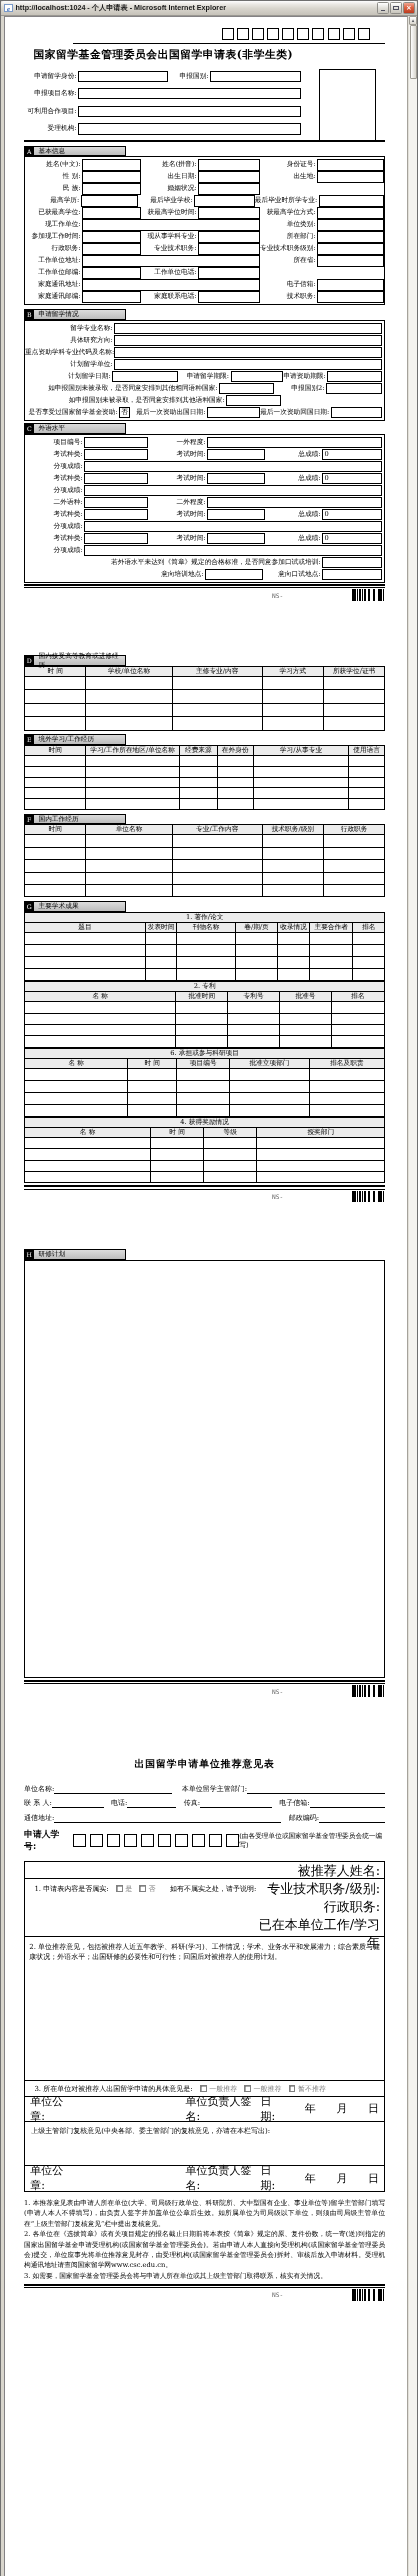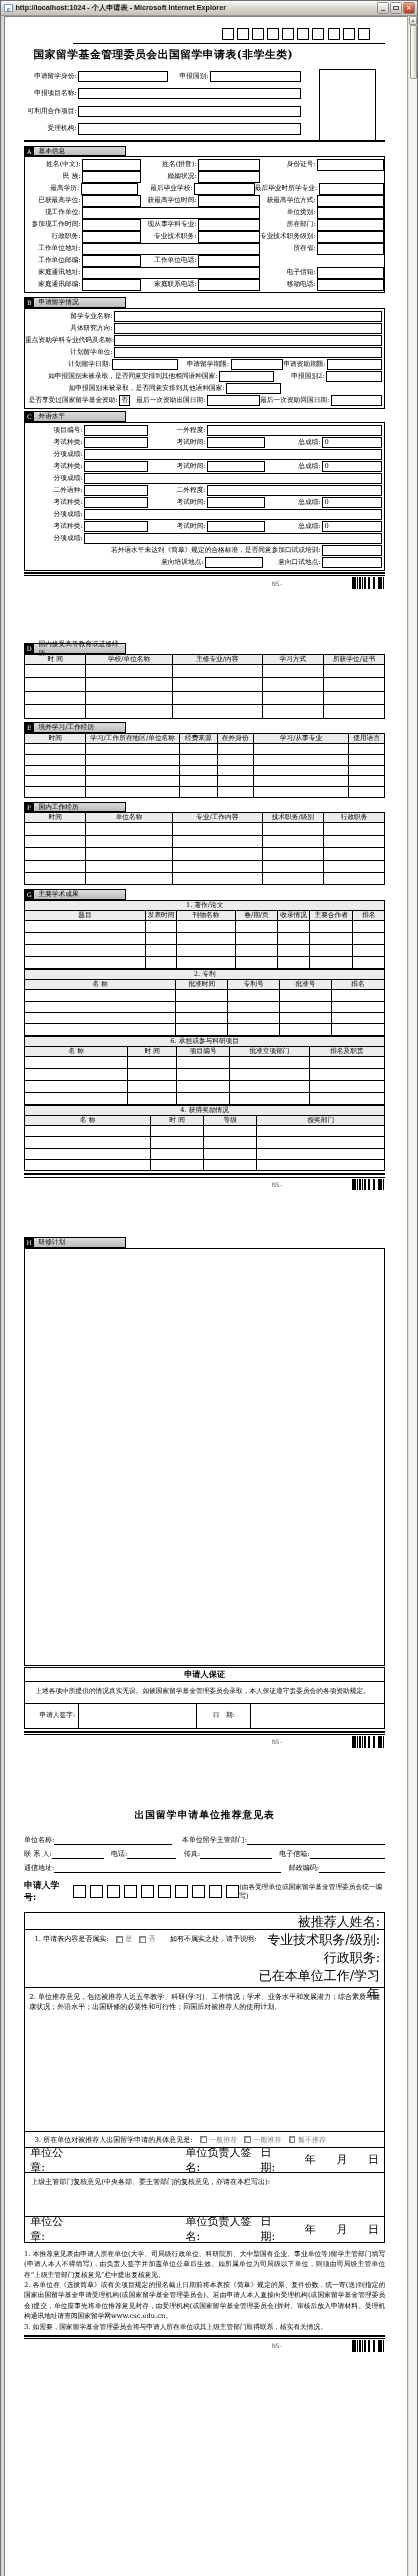--- a/index.html
+++ b/index.html
@@ -170,20 +170,28 @@
         <div class="sbox">
           <div class="frow">
             <span class="lb" style="width:57px">姓名(中文):</span>
               <span class="bx" style="width:59px"></span>
             <span class="lb" style="width:57px">姓名(拼音):</span>
               <span class="bx" style="width:62px"></span>
             <span class="lb" style="flex:1">身份证号:</span>
               <span class="bx" style="width:67px"></span>
           </div>
           <div class="frow">
+            <span class="lb" style="width:57px">性 别:</span>
+              <span class="bx" style="width:59px"></span>
+            <span class="lb" style="width:57px">出生日期:</span>
+              <span class="bx" style="width:62px"></span>
+            <span class="lb" style="flex:1">出生地:</span>
+              <span class="bx" style="width:67px"></span>
+          </div>
+          <div class="frow">
             <span class="lb" style="width:57px">民 族:</span>
               <span class="bx" style="width:59px"></span>
             <span class="lb" style="width:57px">婚姻状况:</span>
               <span class="bx" style="width:62px"></span>
           </div>
           <div class="frow">
             <span class="lb" style="width:57px">最高学历:</span>
               <span class="bx" style="width:59px"></span>
             <span class="lb" style="width:57px">最后毕业学校:</span>
               <span class="bx" style="width:62px"></span>
@@ -236,21 +244,21 @@
             <span class="lb" style="width:57px">家庭通讯地址:</span>
               <span class="bx" style="width:178px"></span>
             <span class="lb" style="flex:1">电子信箱:</span>
               <span class="bx" style="width:67px"></span>
           </div>
           <div class="frow">
             <span class="lb" style="width:57px">家庭通讯邮编:</span>
               <span class="bx" style="width:59px"></span>
             <span class="lb" style="width:57px">家庭联系电话:</span>
               <span class="bx" style="width:62px"></span>
-            <span class="lb" style="flex:1">移动电话:</span>
+            <span class="lb" style="flex:1">技术职务:</span>
               <span class="bx" style="width:67px"></span>
           </div>
         </div>
 
         <div class="shead">
           <span class="sletter">B</span>
           <span class="slabel">申请留学情况</span>
         </div>
         <div class="sbox">
           <div class="frow">
@@ -778,30 +786,20 @@
         </div>
 
         <div class="spacer" style="height:46px"></div>
 
         <div class="shead" style="margin-top:0">
           <span class="sletter">H</span>
           <span class="slabel">研修计划</span>
         </div>
         <div class="hbox"></div>
 
-        <div class="gtable">
-          <div class="gtitle">申请人保证</div>
-          <div class="gtext">上述各项中所提供的情况真实无误。如被国家留学基金管理委员会录取，本人保证遵守贵委员会的各项资助规定。</div>
-          <div class="gsig">
-            <span class="c1">申请人签字:</span>
-            <span class="c2"></span>
-            <span class="c3">日　期:</span>
-            <span class="c4"></span>
-          </div>
-        </div>
 
         <div class="rule2" style="margin-top:2.6px"></div>
         <div class="nsrow">
           <span class="ns">NS-</span>
           <span class="barcode"></span>
         </div>
 
         <div class="spacer" style="height:47px"></div>
 
         <div class="h2">出国留学申请单位推荐意见表</div>

